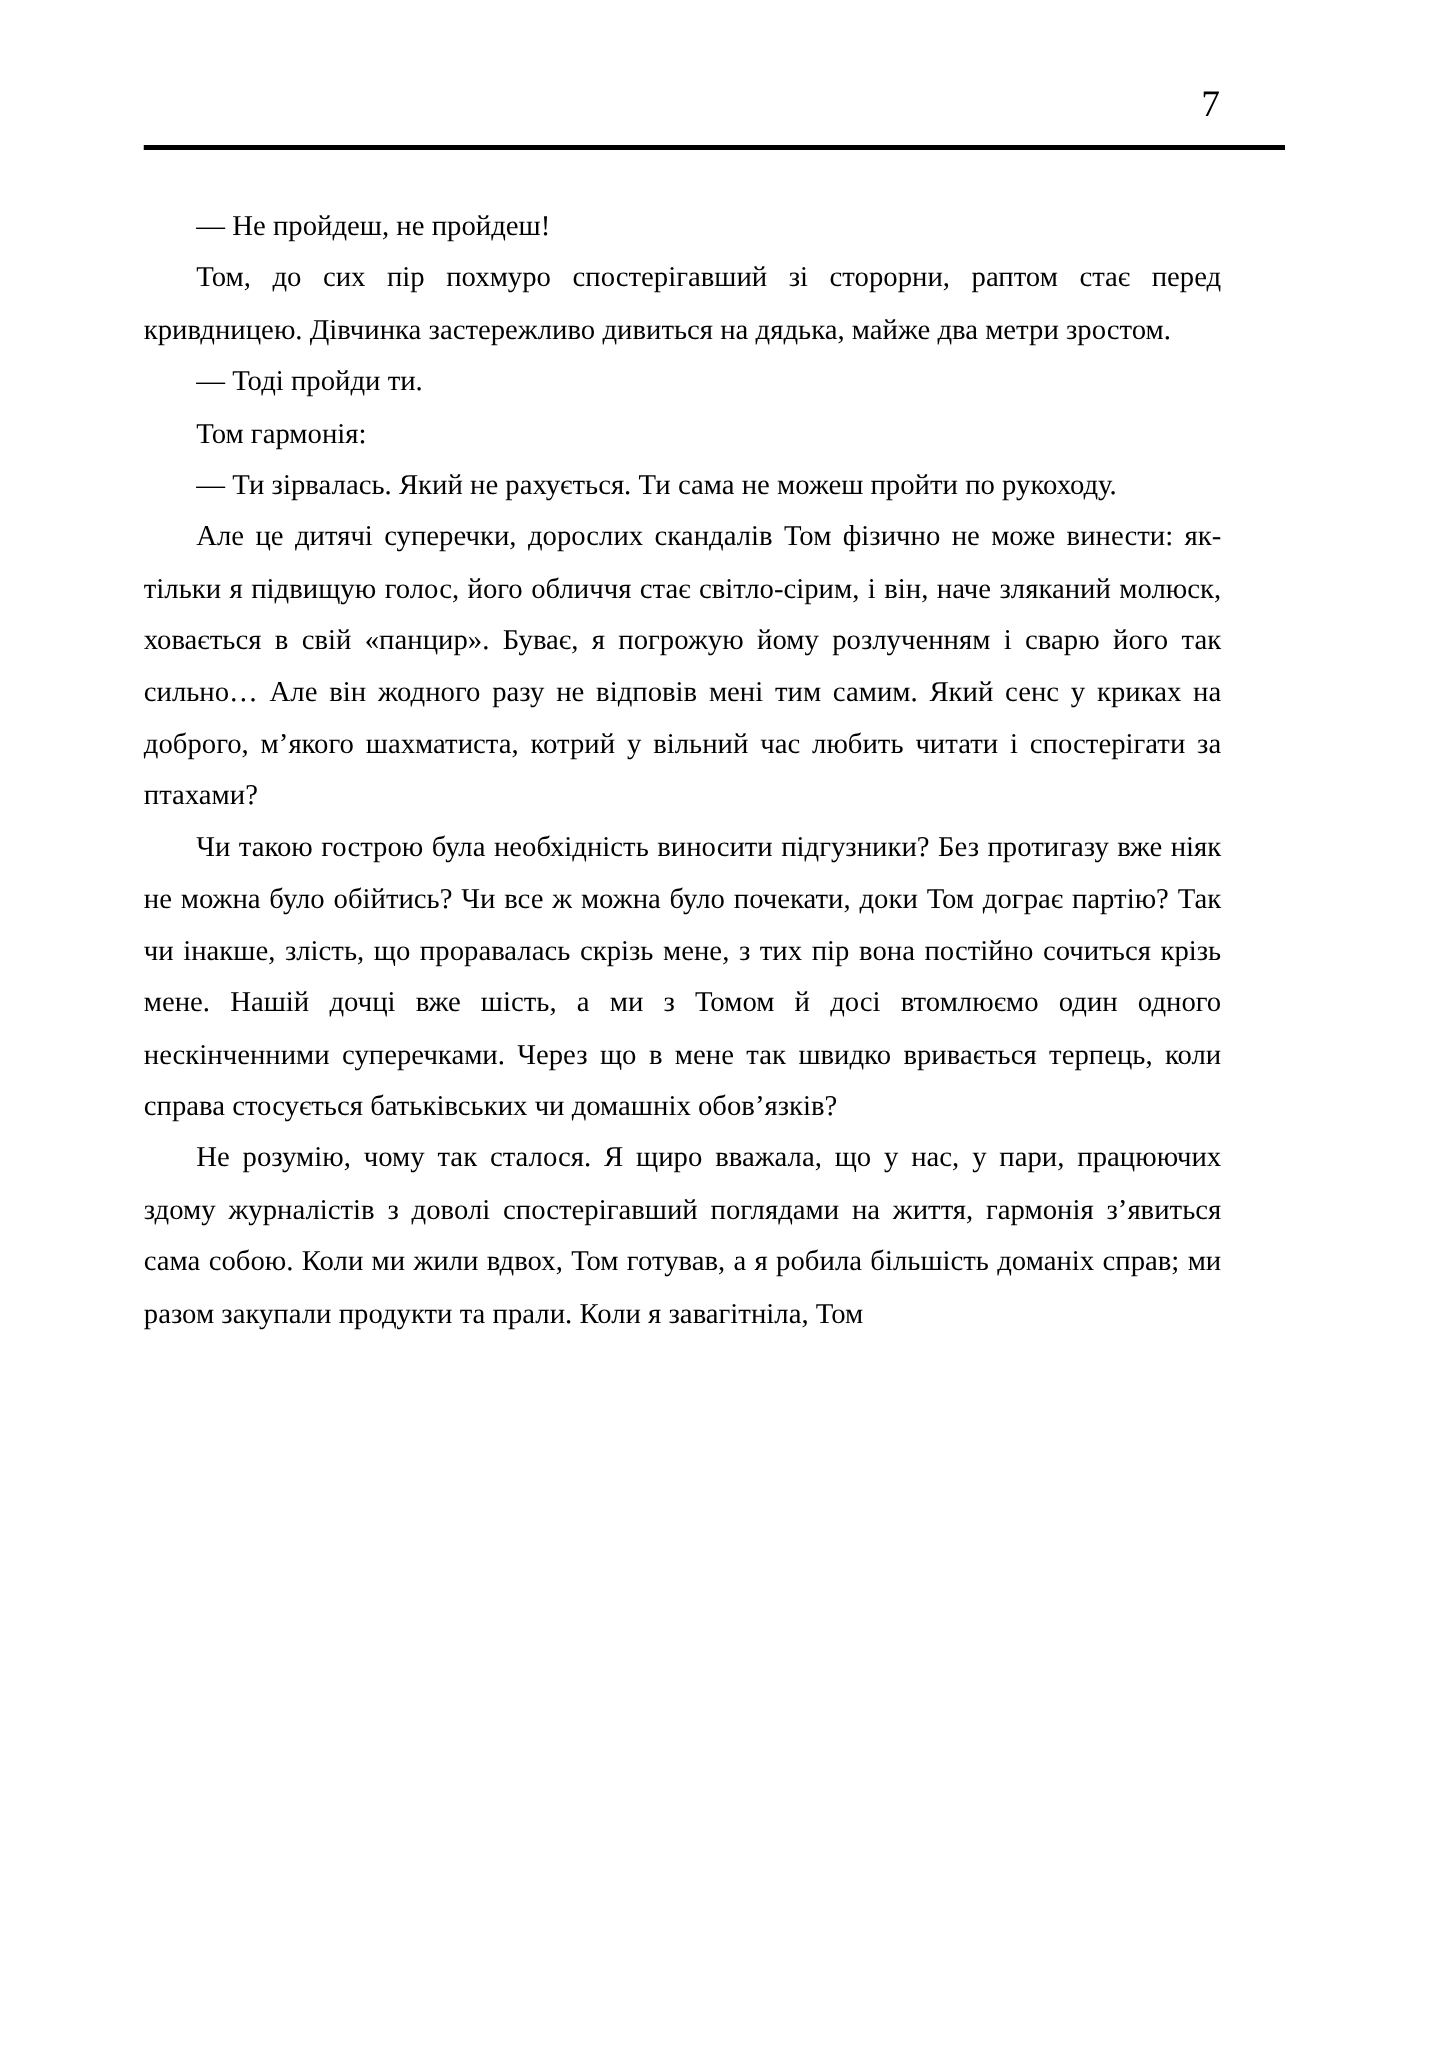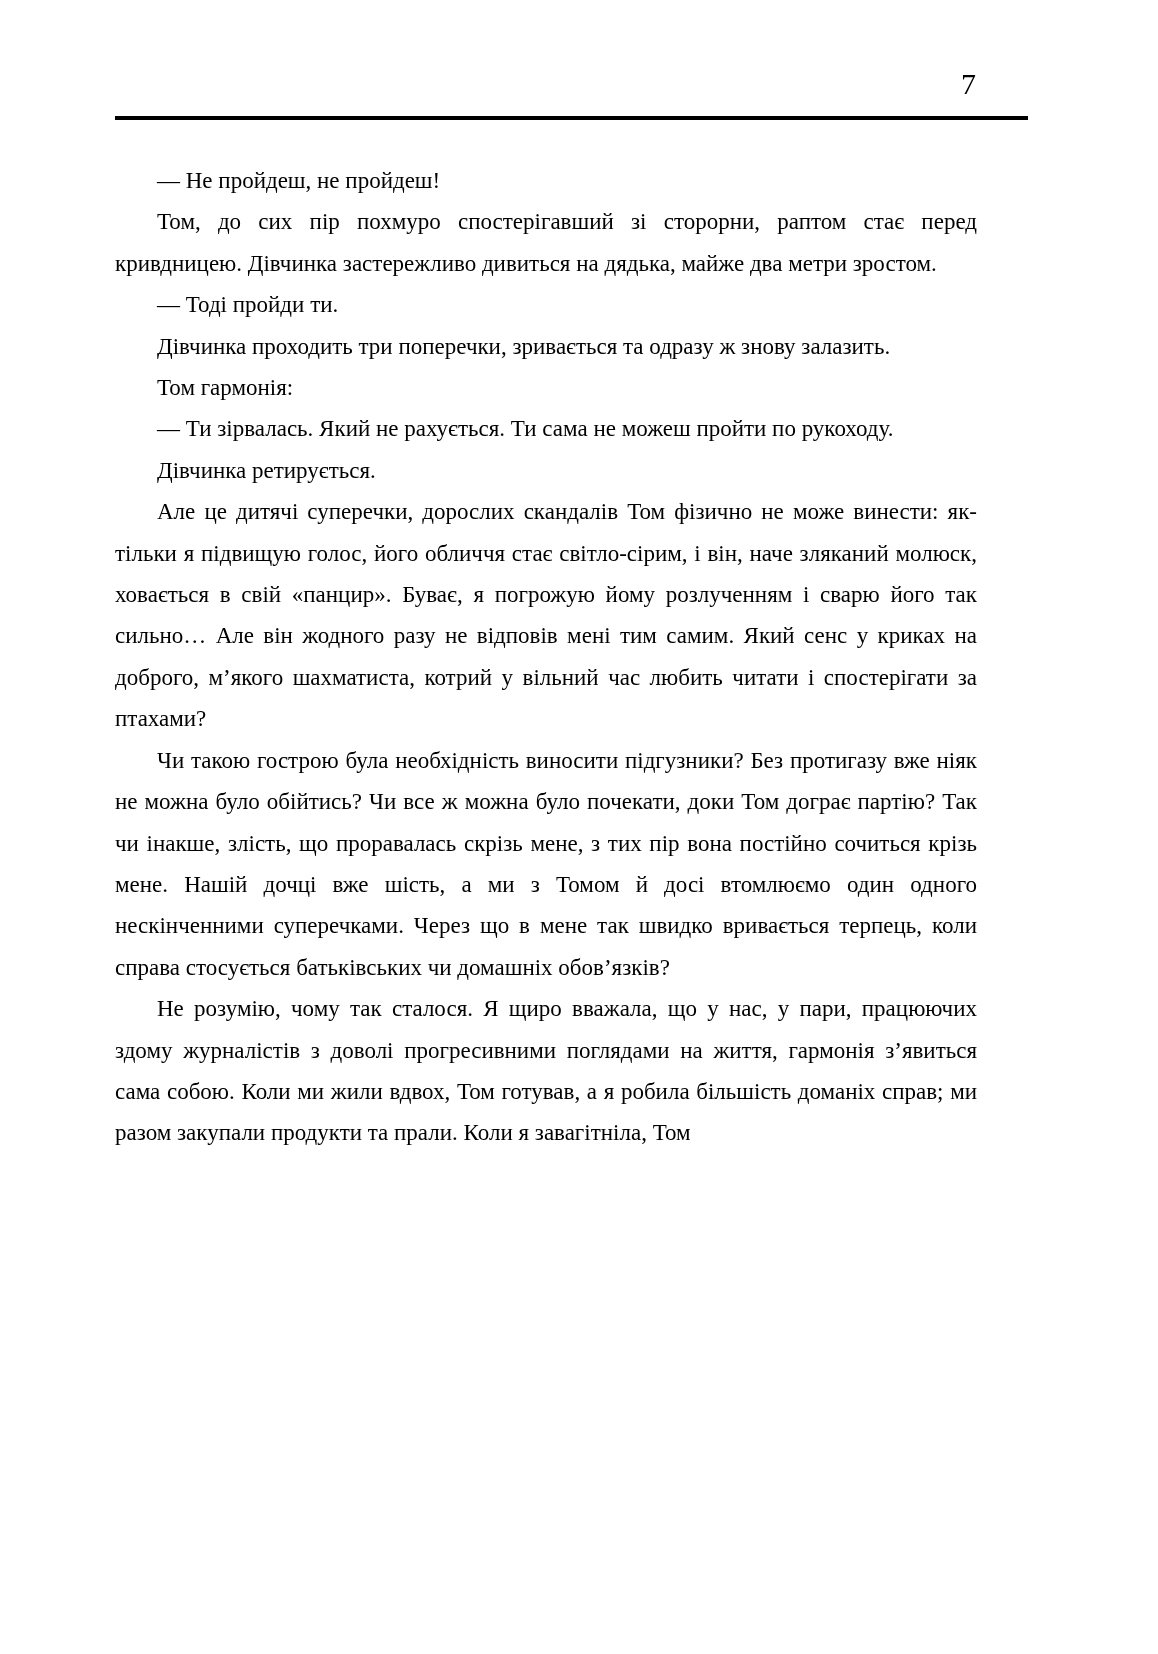--- a/index.html
+++ b/index.html
@@ -75,22 +75,20 @@
 
   <div class="running-head">
     <div class="folio">7</div>
     <div class="head-rule"></div>
   </div>
 
   <div class="textblock">
     <p class="para">— Не пройдеш, не пройдеш!</p>
     <p class="para">Том, до сих пір похмуро спостерігавший зі сторорни, раптом стає перед кривдницею. Дівчинка застережливо дивиться на дядька, майже два метри зростом.</p>
     <p class="para">— Тоді пройди ти.</p>
-    <p class="para">Дівчинка проходить три поперечки, зривається та одразу ж знову залазить.</p>
     <p class="para">Том гармонія:</p>
     <p class="para">— Ти зірвалась. Який не рахується. Ти сама не можеш пройти по рукоходу.</p>
-    <p class="para">Дівчинка ретирується.</p>
     <p class="para">Але це дитячі суперечки, дорослих скандалів Том фізично не може винести: як-тільки я підвищую голос, його обличчя стає світло-сірим, і він, наче зляканий молюск, ховається в свій «панцир». Буває, я погрожую йому розлученням і сварю його так сильно… Але він жодного разу не відповів мені тим самим. Який сенс у криках на доброго, м’якого шахматиста, котрий у вільний час любить читати і спостерігати за птахами?</p>
     <p class="para">Чи такою гострою була необхідність виносити підгузники? Без протигазу вже ніяк не можна було обійтись? Чи все ж можна було почекати, доки Том дограє партію? Так чи інакше, злість, що проравалась скрізь мене, з тих пір вона постійно сочиться крізь мене. Нашій дочці вже шість, а ми з Томом й досі втомлюємо один одного нескінченними суперечками. Через що в мене так швидко вривається терпець, коли справа стосується батьківських чи домашніх обов’язків?</p>
-    <p class="para">Не розумію, чому так сталося. Я щиро вважала, що у нас, у пари, працюючих здому журналістів з доволі прогресивними поглядами на життя, гармонія з’явиться сама собою. Коли ми жили вдвох, Том готував, а я робила більшість доманіх справ; ми разом закупали продукти та прали. Коли я завагітніла, Том</p>
+    <p class="para">Не розумію, чому так сталося. Я щиро вважала, що у нас, у пари, працюючих здому журналістів з доволі спостерігавший поглядами на життя, гармонія з’явиться сама собою. Коли ми жили вдвох, Том готував, а я робила більшість доманіх справ; ми разом закупали продукти та прали. Коли я завагітніла, Том</p>
   </div>
 
 </div>
 
 </body></html>

